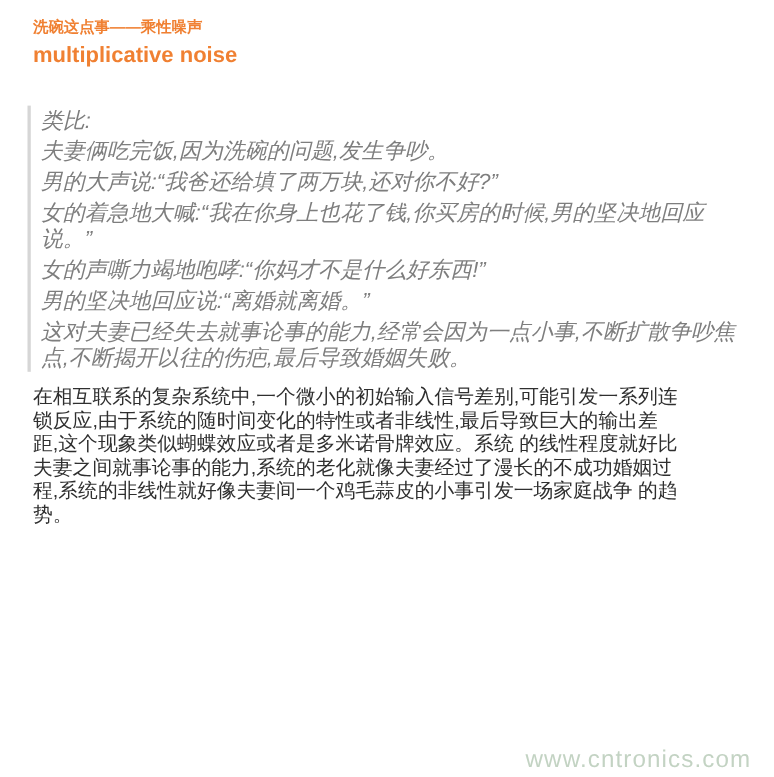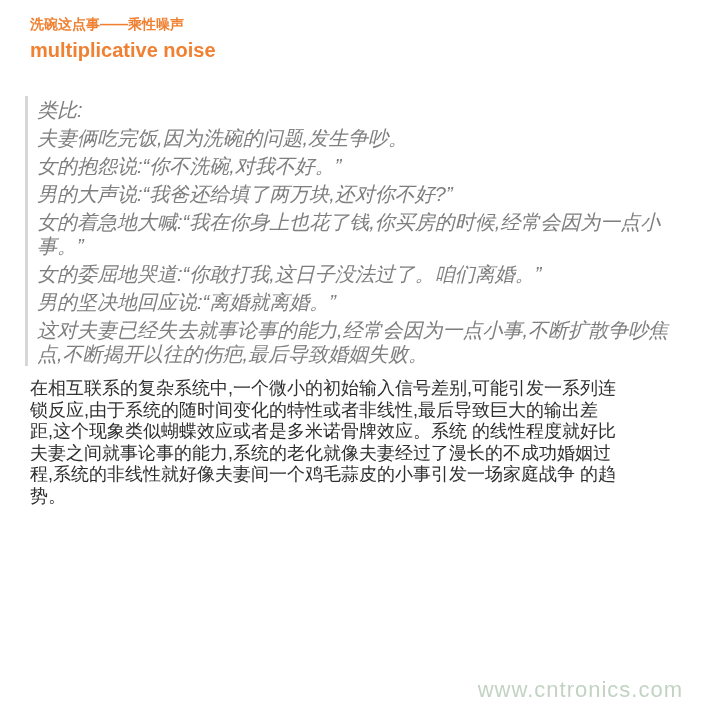--- a/index.html
+++ b/index.html
@@ -73,24 +73,23 @@
 <body>
 
 <div class="page-header">
   <h1 class="title-cn">洗碗这点事——乘性噪声</h1>
   <h2 class="title-en">multiplicative noise</h2>
 </div>
 
 <blockquote class="analogy-quote">
     <p>类比:</p>
     <p>夫妻俩吃完饭,因为洗碗的问题,发生争吵。</p>
-    <p>女的抱怨说:“你不洗碗,对我不好。”</p>
     <p>男的大声说:“我爸还给填了两万块,还对你不好?”</p>
-    <p>女的着急地大喊:“我在你身上也花了钱,你买房的时候,经常会因为一点小事。”</p>
-    <p>女的委屈地哭道:“你敢打我,这日子没法过了。咱们离婚。”</p>
+    <p>女的着急地大喊:“我在你身上也花了钱,你买房的时候,男的坚决地回应说。”</p>
+    <p>女的声嘶力竭地咆哮:“你妈才不是什么好东西!”</p>
     <p>男的坚决地回应说:“离婚就离婚。”</p>
     <p>这对夫妻已经失去就事论事的能力,经常会因为一点小事,不断扩散争吵焦点,不断揭开以往的伤疤,最后导致婚姻失败。</p>
   </blockquote>
 
 <div class="article-body">
     <p>在相互联系的复杂系统中,一个微小的初始输入信号差别,可能引发一系列连锁反应,由于系统的随时间变化的特性或者非线性,最后导致巨大的输出差距,这个现象类似蝴蝶效应或者是多米诺骨牌效应。系统 的线性程度就好比夫妻之间就事论事的能力,系统的老化就像夫妻经过了漫长的不成功婚姻过程,系统的非线性就好像夫妻间一个鸡毛蒜皮的小事引发一场家庭战争 的趋势。</p>
   </div>
 
 <div class="watermark">www.cntronics.com</div>
 

